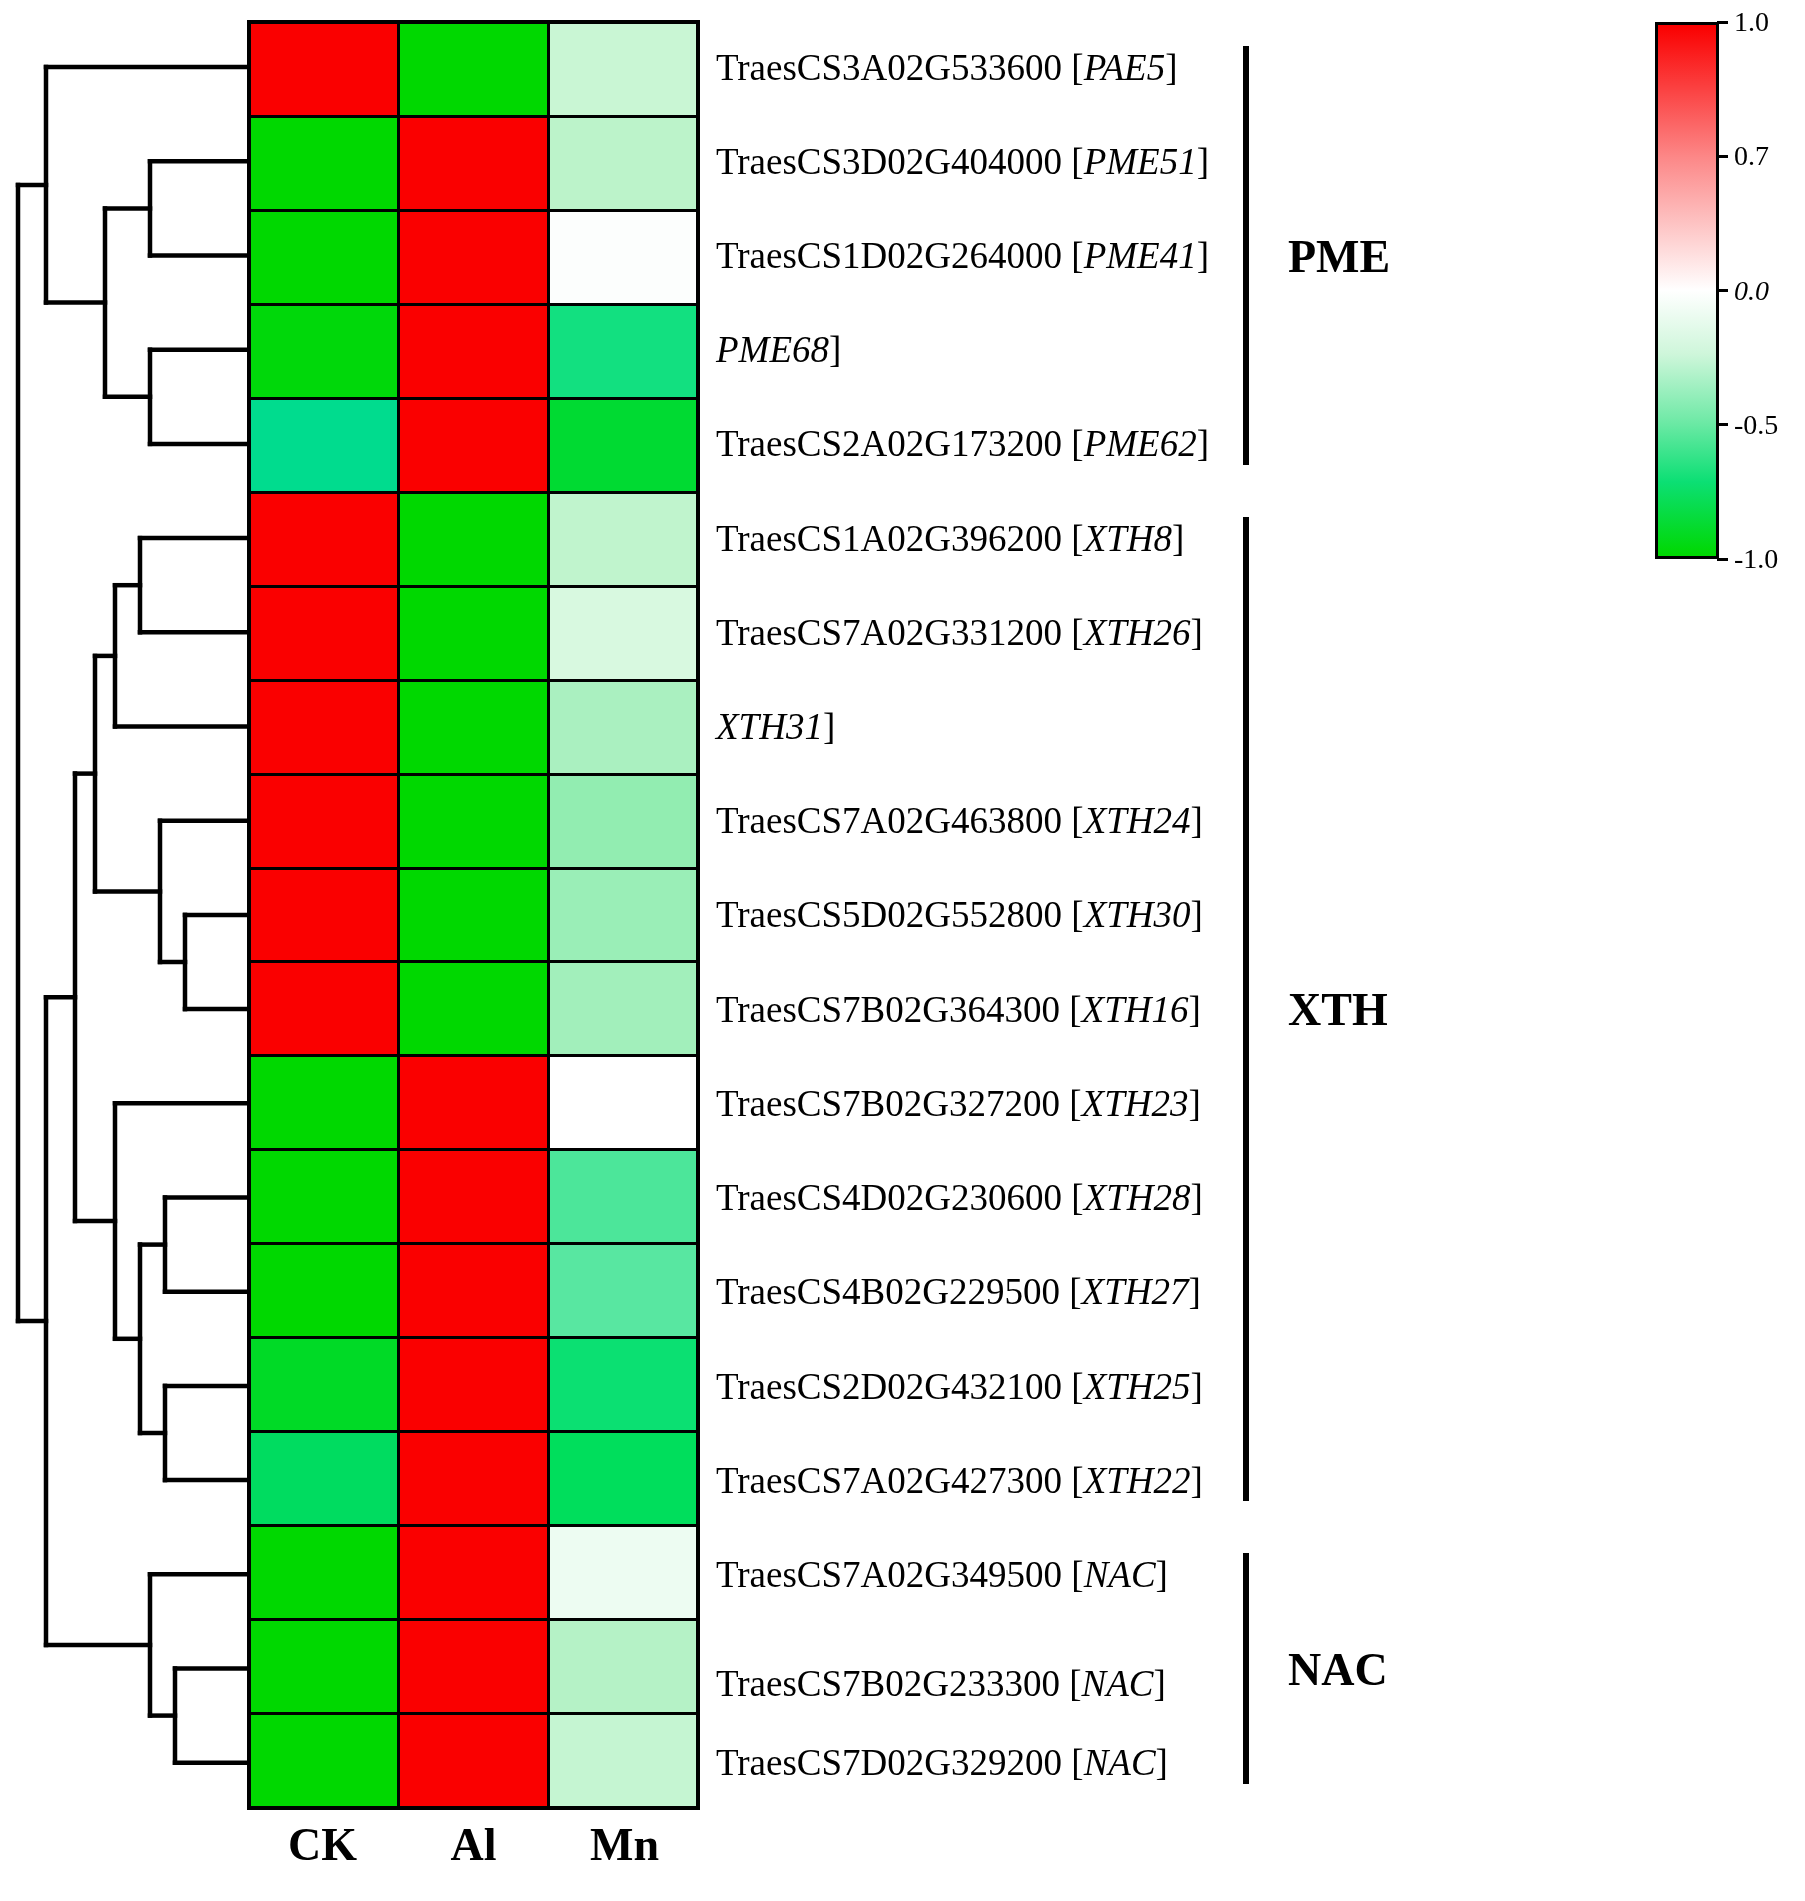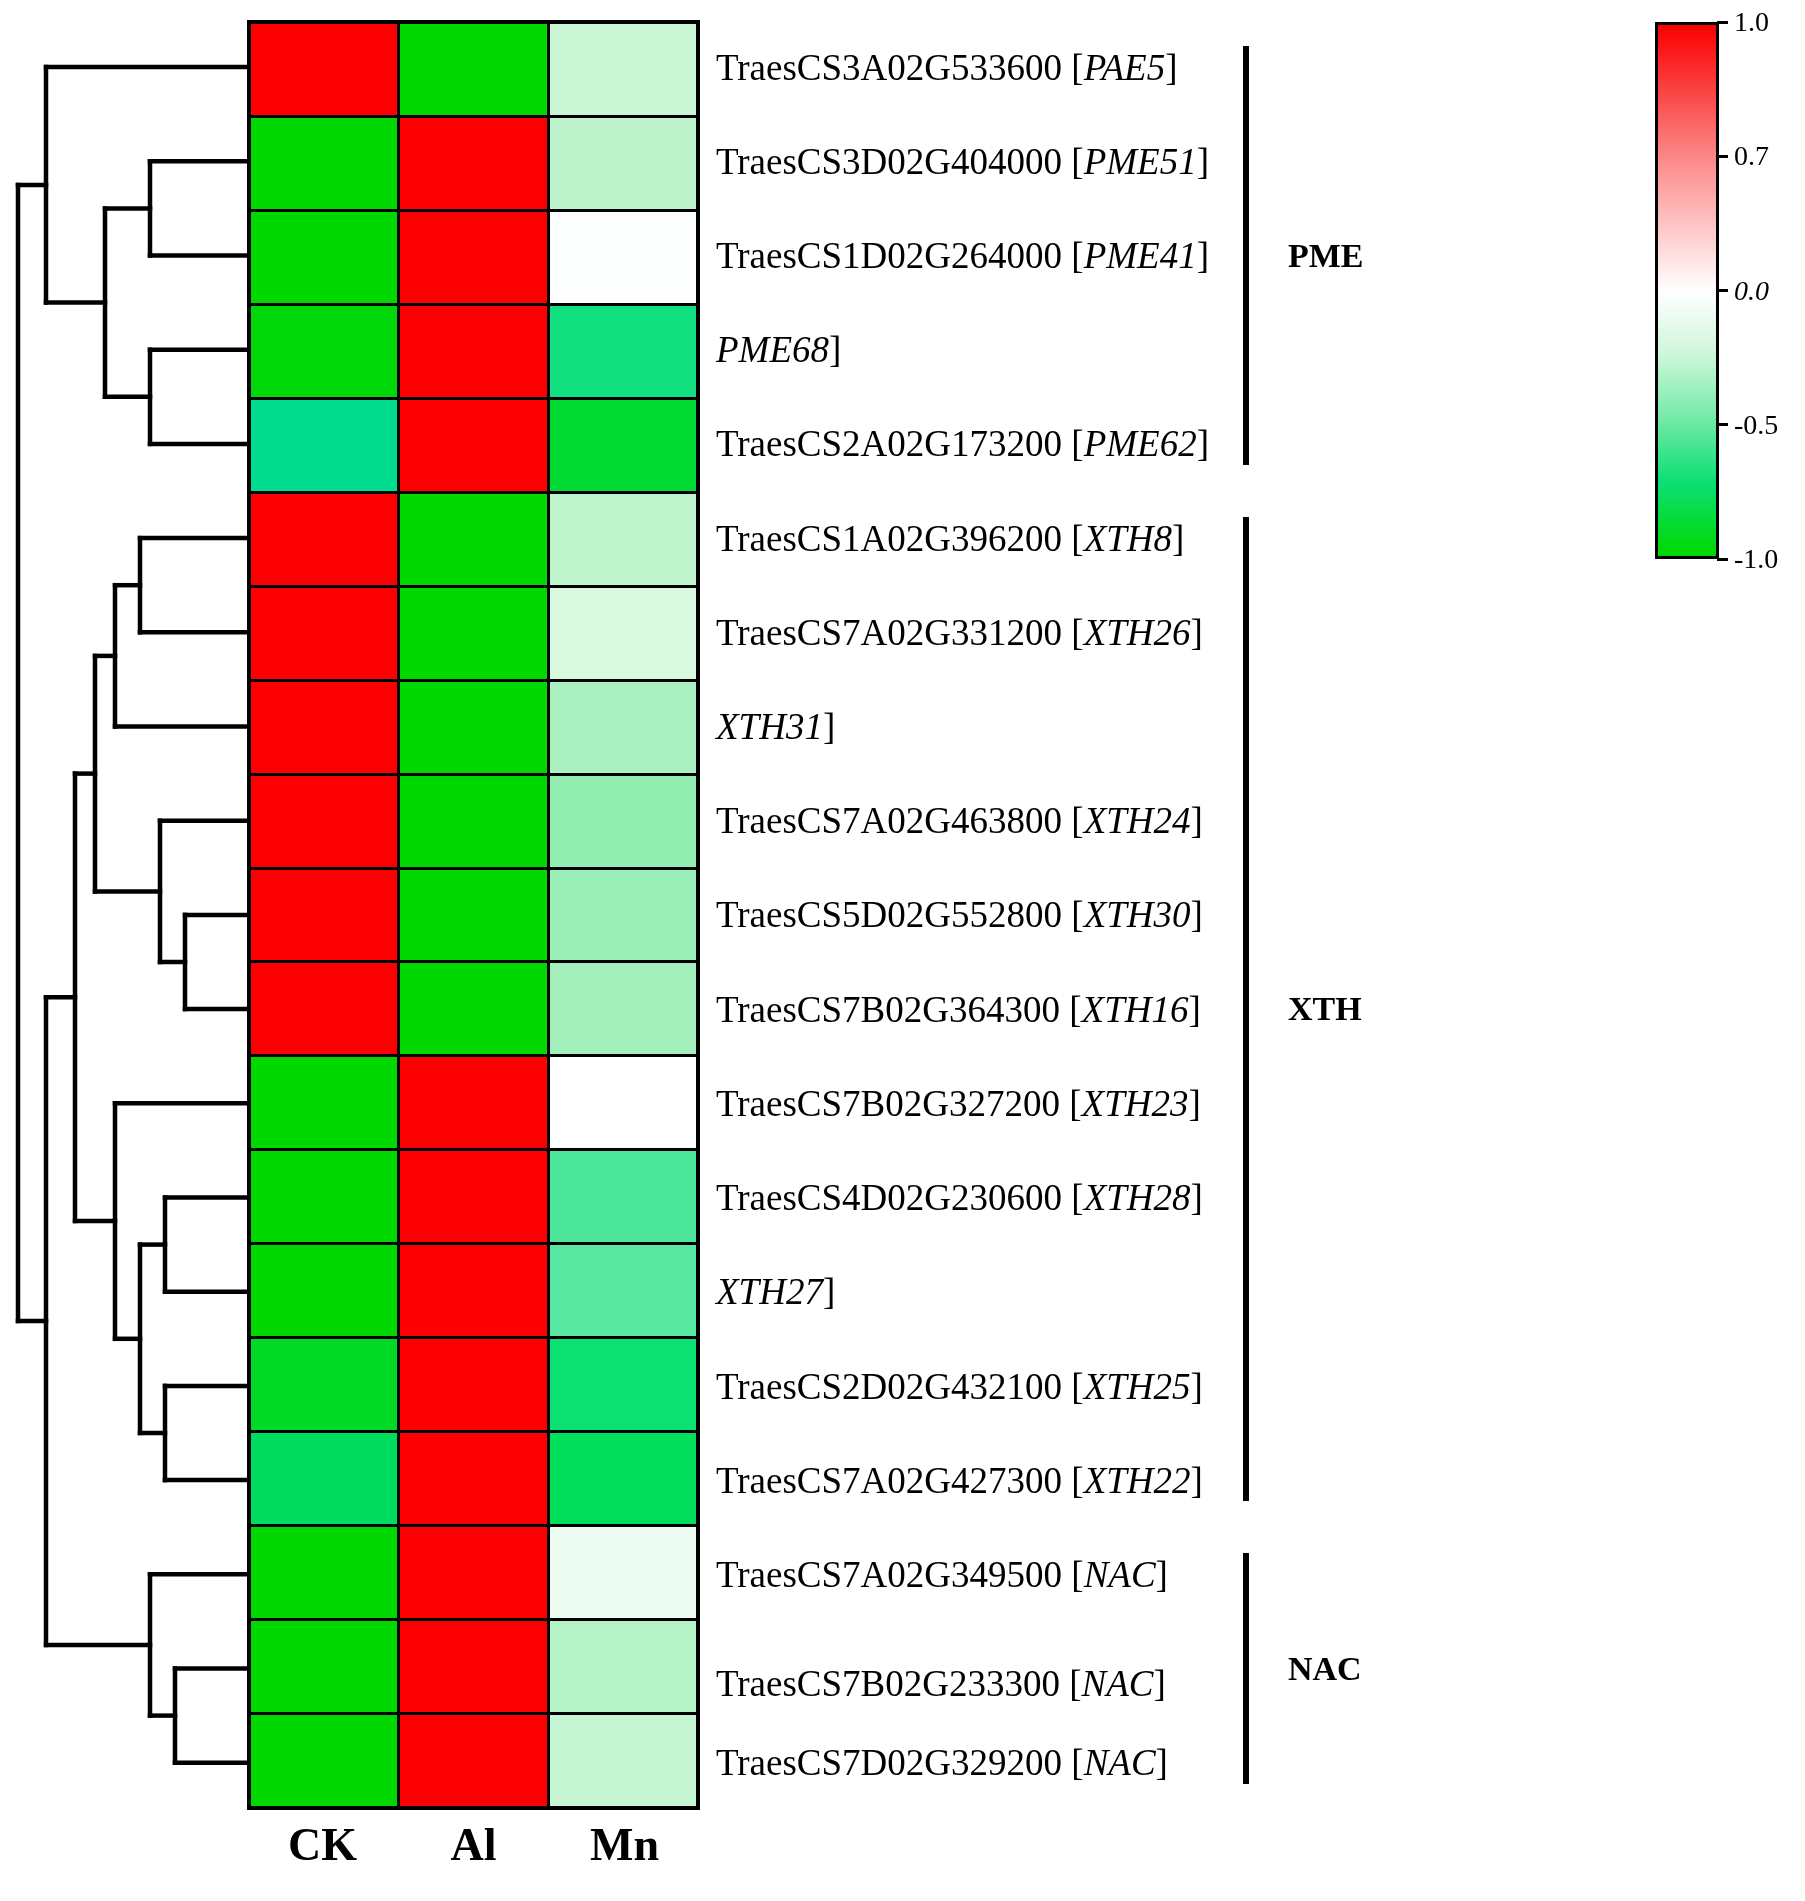--- a/index.html
+++ b/index.html
@@ -36,21 +36,21 @@
   }
   .row-label .gene-name { font-style:italic; }
   #col-labels {
     position:absolute; left:247px; top:1818px; width:453px;
     display:flex;
   }
   .col-label { flex:1; text-align:center; font-weight:bold; font-size:46px; }
   .group-bar { position:absolute; left:1243px; width:6px; background:#000; }
   .group-label {
     position:absolute; left:1288px; transform:translateY(-50%);
-    font-weight:bold; font-size:34px; white-space:nowrap;
+    font-weight:bold; font-size:46px; white-space:nowrap;
   }
   .colorbar { position:absolute; left:1655px; top:22px; width:64px; height:537px; }
   .colorbar-gradient { width:100%; height:100%; border:3px solid #000; box-sizing:border-box; }
   .cb-tick { position:absolute; left:62px; width:11px; height:3px; background:#000; }
   .cb-tick-label {
     position:absolute; left:79px; transform:translateY(-50%);
     font-size:28px; white-space:nowrap;
   }
 </style>
 </head>
@@ -232,20 +232,21 @@
         <span>TraesCS7B02G327200 [</span>
         <span class="gene-name">XTH23</span>
         <span>]</span>
       </div>
       <div class="row-label" style="top: 1130.52px; justify-content: flex-end;">
         <span>TraesCS4D02G230600 [</span>
         <span class="gene-name">XTH28</span>
         <span>]</span>
       </div>
       <div class="row-label" style="top: 1224.73px;">
+        <span>TraesCS4B02G229500 [</span>
         <span class="gene-name">XTH27</span>
         <span>]</span>
       </div>
       <div class="row-label" style="top: 1318.94px;">
         <span>TraesCS2D02G432100 [</span>
         <span class="gene-name">XTH25</span>
         <span>]</span>
       </div>
       <div class="row-label" style="top: 1413.15px;">
         <span>TraesCS7A02G427300 [</span>

